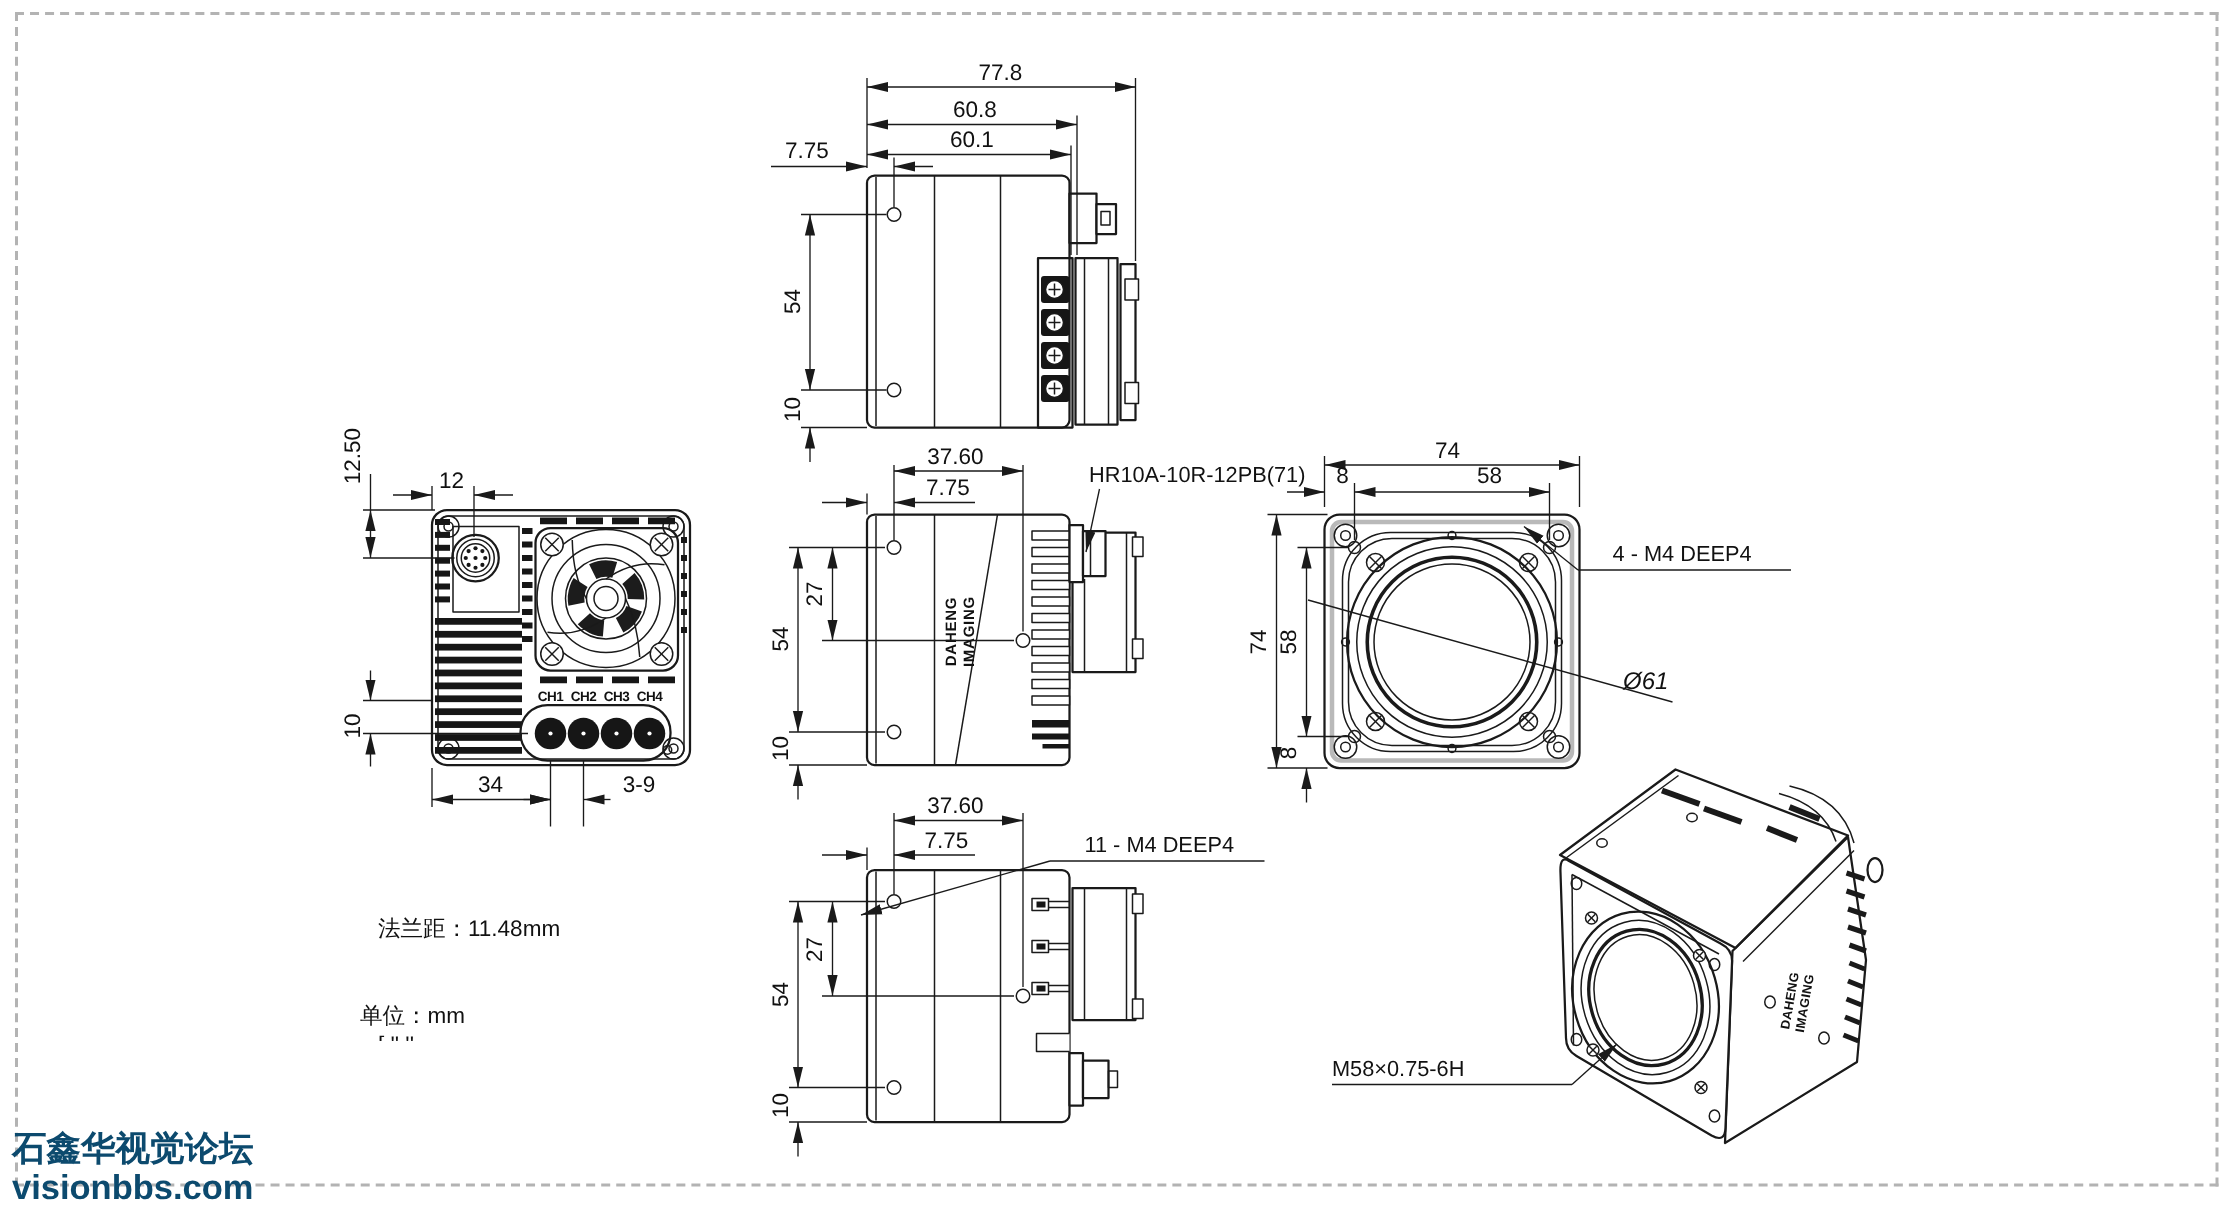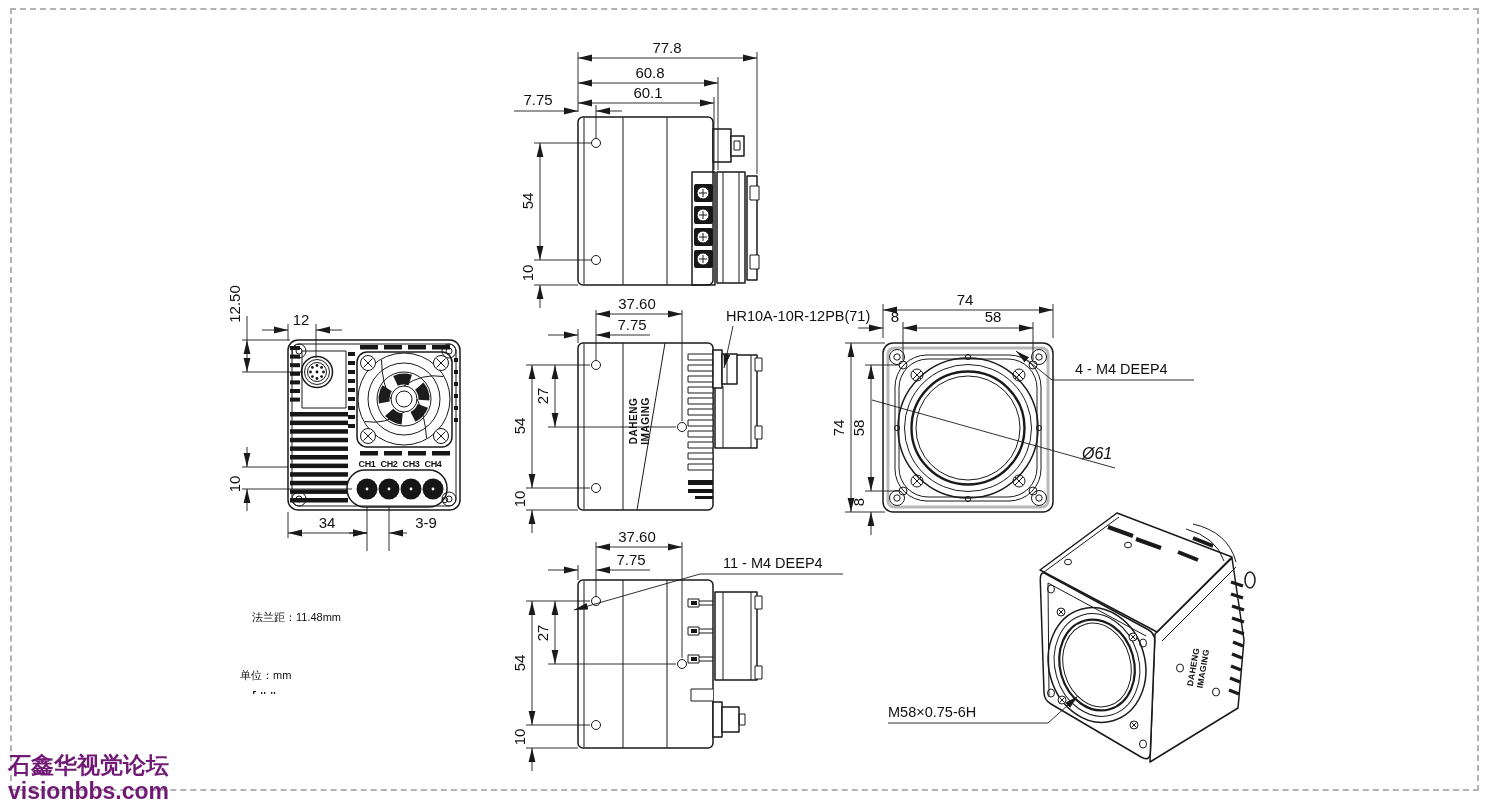--- a/index.html
+++ b/index.html
@@ -15,21 +15,21 @@
   .ea{marker-end:url(#ar);}
   .blk{fill:#161616;stroke:none;}
   .wfill{fill:#ffffff;}
   text{fill:#111;}
   .d{font-size:15px;}
   .lbl{font-size:14.5px;}
   .it{font-style:italic;font-size:16px;}
   .chb{font-size:9px;font-weight:bold;letter-spacing:-0.3px;}
   .logo-t{font-size:10px;font-weight:bold;letter-spacing:0.5px;}
   .logo-s{font-size:8.5px;font-weight:bold;letter-spacing:0.3px;}
-  .note{position:absolute;font-size:11px;color:#111;white-space:nowrap;}
+  .note{position:absolute;font-size:15px;color:#111;white-space:nowrap;}
   .note-partial{position:absolute;font-size:15px;color:#111;height:6px;overflow:hidden;white-space:nowrap;}
   #watermark{position:absolute;left:8px;top:752px;font-weight:bold;line-height:26px;font-size:23px;white-space:nowrap;}
 </style>
 </head>
 <body>
 
 <div id="stage">
 <div id="frame" style="border-color: rgb(179, 179, 179);"></div>
 
 <svg width="1485" height="811" viewBox="0 0 1485 811">
@@ -498,18 +498,18 @@
   <text class="lbl" x="888" y="717">M58×0.75-6H</text>
   <line class="dm" x1="888" y1="723" x2="1048" y2="723"></line>
   <line class="dm ea" x1="1048" y1="723" x2="1078" y2="696"></line>
 </g>
 </svg>
 
 <div class="note" style="left:252px;top:610px;">法兰距：11.48mm</div>
 <div class="note" style="left:240px;top:668px;">单位：mm</div>
 <div class="note-partial" style="left:252px;top:688px;width:80px;">[ '' ''</div>
 
-<div id="watermark" style="color: #701a75;">
+<div id="watermark" style="color: #0c4a6e;">
   <div>石鑫华视觉论坛</div>
   <div>visionbbs.com</div>
 </div>
 
 </div>
 
 </body></html>

